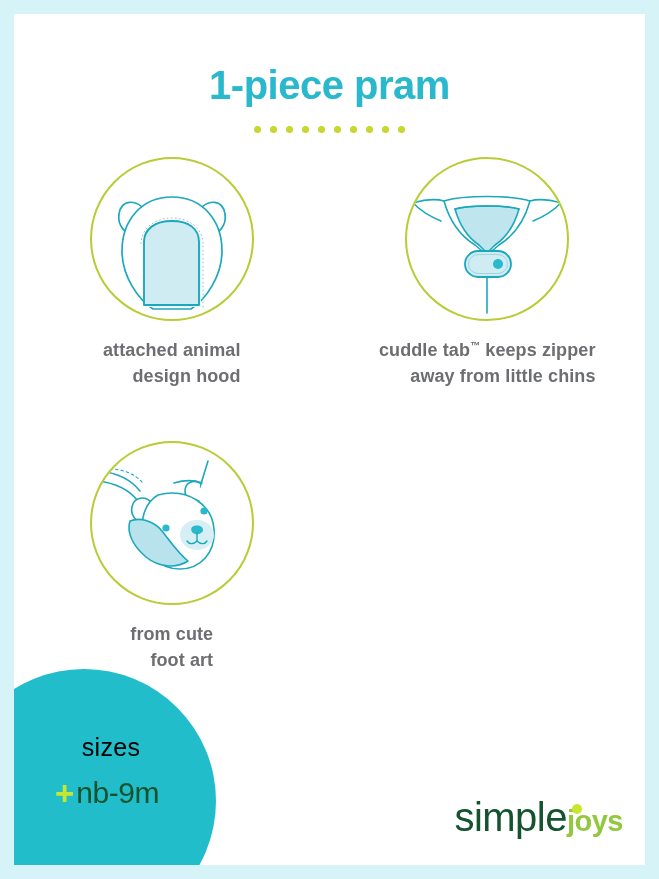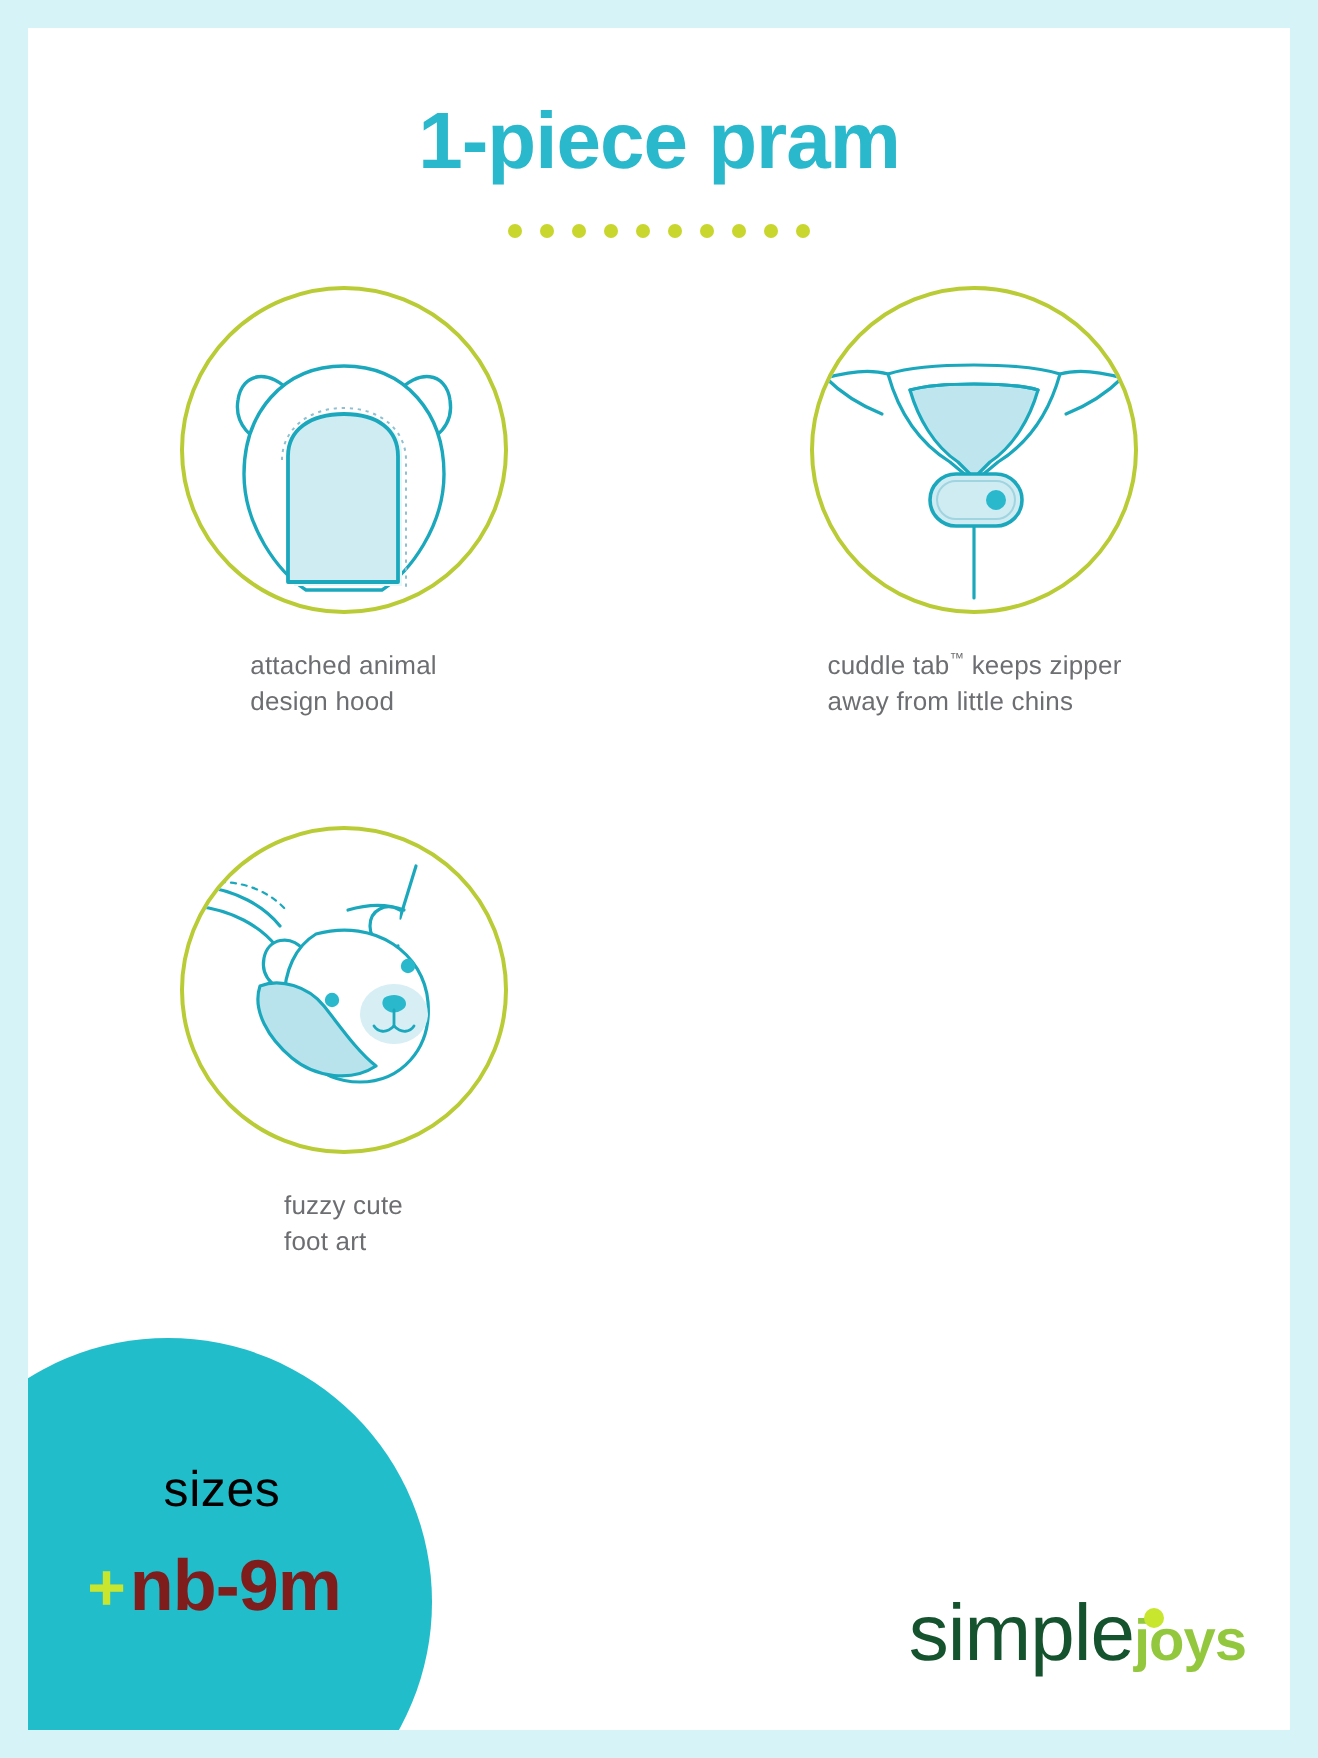--- a/index.html
+++ b/index.html
@@ -30,21 +30,21 @@
     overflow: hidden;
   }
 
   
   .title {
     text-align: center;
     color: #29b8cc;
     font-size: 40px;
     font-weight: bold;
     letter-spacing: -0.5px;
-    margin-top: 37px;
+    margin-top: 51px;
     line-height: 1;
   }
 
   .dot-row {
     display: flex;
     justify-content: center;
     gap: 9px;
     margin-top: 21px;
   }
   .dot-row .dot {
@@ -75,25 +75,26 @@
     display: flex;
     align-items: center;
     justify-content: center;
     overflow: hidden;
   }
   .icon-circle svg {
     display: block;
   }
   .caption {
     margin-top: 17px;
-    text-align: left;
+    text-align: right;
     color: #6d6e71;
-    font-size: 13px;
+    font-size: 18px;
     line-height: 1.42;
     letter-spacing: 0.1px;
+    font-weight: bold;
   }
   .caption sup {
     font-size: 0.56em;
     vertical-align: super;
     line-height: 0;
   }
   .feature-row-gap { height: 52px; grid-column: 1 / -1; }
 
   
   .size-badge {
@@ -126,23 +127,23 @@
     line-height: 1;
   }
   .size-plus {
     color: #c8e62e;
     font-size: 33px;
     font-weight: bold;
     margin-right: 2px;
     line-height: 1;
   }
   .size-value {
-    color: #7f1d1d;
-    font-size: 36px;
-    font-weight: bold;
+    color: #14532d;
+    font-size: 30px;
+    font-weight: normal;
     letter-spacing: -0.5px;
     line-height: 1;
   }
 
   
   .logo {
     position: absolute;
     right: 22px;
     bottom: 28px;
     text-align: right;
@@ -309,21 +310,21 @@
               <path d="M101 86 L101 94"></path>
               <path d="M101 94 C97 98 93 97 91 94"></path>
               <path d="M101 94 C105 98 109 97 111 94"></path>
             </g>
 
             <circle cx="70" cy="81" r="3.6" fill="#29b8cc"></circle>
             <circle cx="108" cy="64" r="3.6" fill="#29b8cc"></circle>
           </svg>
         </div>
         <div class="caption">
-          <span>fuzzy cute</span><br>
+          <span>from cute</span><br>
           <span>foot art</span>
         </div>
       </div>
 
 
     </div>
 
     <div class="size-badge">
       <div class="size-word">sizes</div>
       <div class="size-range">

